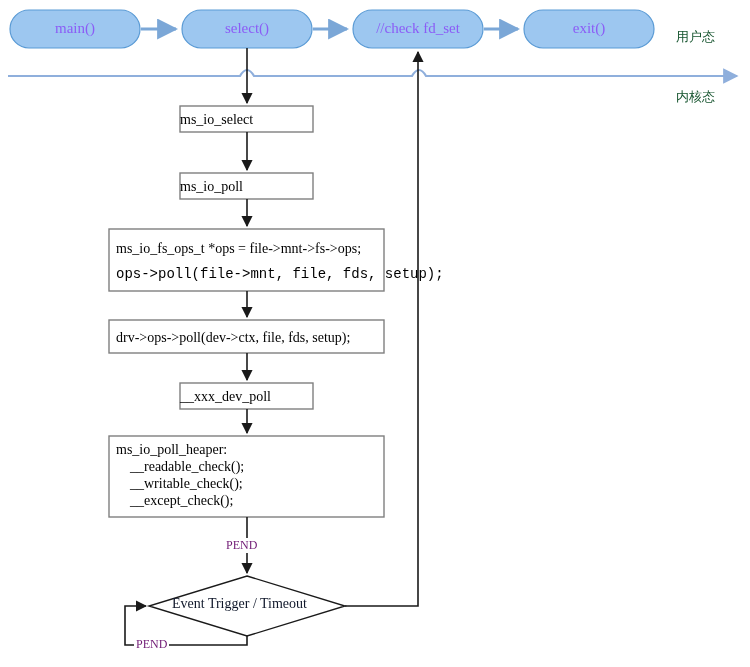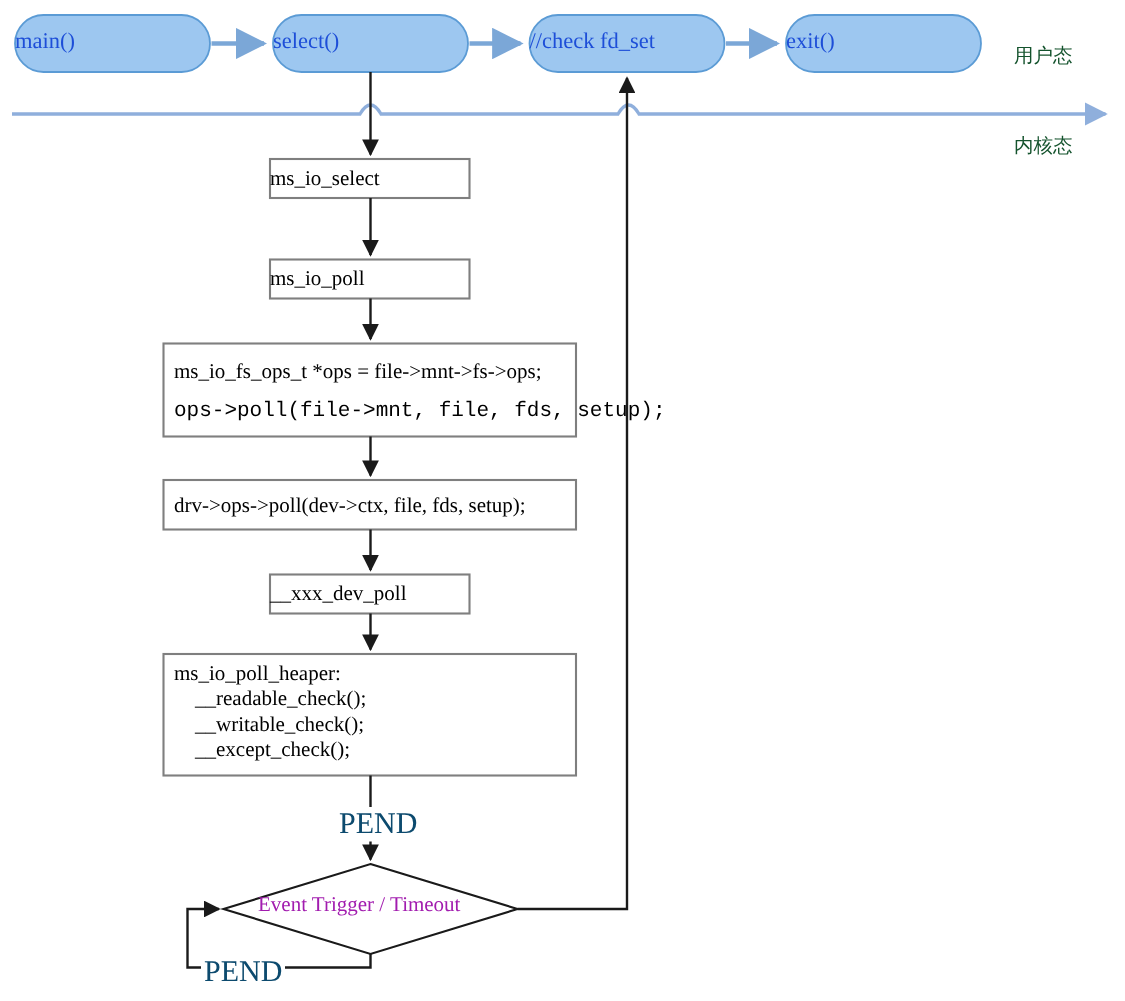--- a/index.html
+++ b/index.html
@@ -27,44 +27,44 @@
     font-size: 13px;
     color: #14532d;
     white-space: nowrap;
   }
   #label-user  { left: 676px; top: 28px; }
   #label-kernel{ left: 676px; top: 88px; }
 
   .pill-text {
     position: absolute;
     font-size: 15px;
-    color: #1d4ed8;
-    text-align: left;
+    color: #8b5cf6;
+    text-align: center;
     white-space: nowrap;
   }
   .box-text {
     position: absolute;
     font-size: 14px;
     color: #000000;
     white-space: pre;
     line-height: 17px;
   }
   .box-text.center { }
   .edge-label {
     position: absolute;
-    font-size: 20px;
-    color: #0c4a6e;
+    font-size: 12px;
+    color: #701a75;
     background: #ffffff;
     white-space: nowrap;
     padding: 0 2px;
   }
   .dia-text {
     position: absolute;
     font-size: 14px;
-    color: #a21caf;
+    color: #0f172a;
     white-space: nowrap;
   }
 </style>
 </head>
 <body>
 
 <svg id="diagram" viewBox="0 0 750 667" width="750" height="667" xmlns="http://www.w3.org/2000/svg">
   <defs>
     <marker id="arrow-black" viewBox="0 0 10 10" refX="9" refY="5" markerWidth="7" markerHeight="7" orient="auto-start-reverse">
       <path d="M 0 0 L 10 5 L 0 10 z" fill="#1A1A1A"></path>

